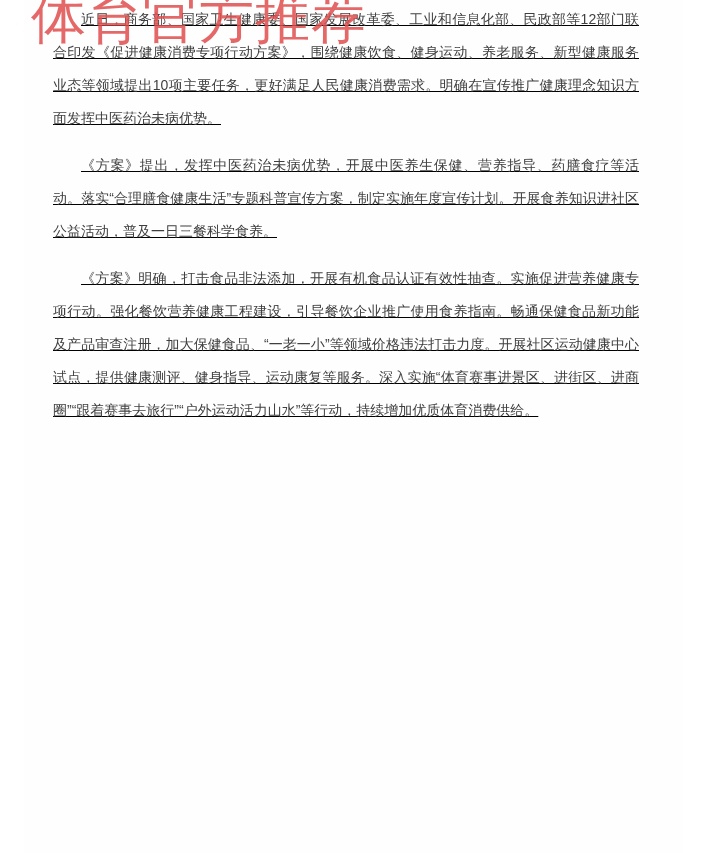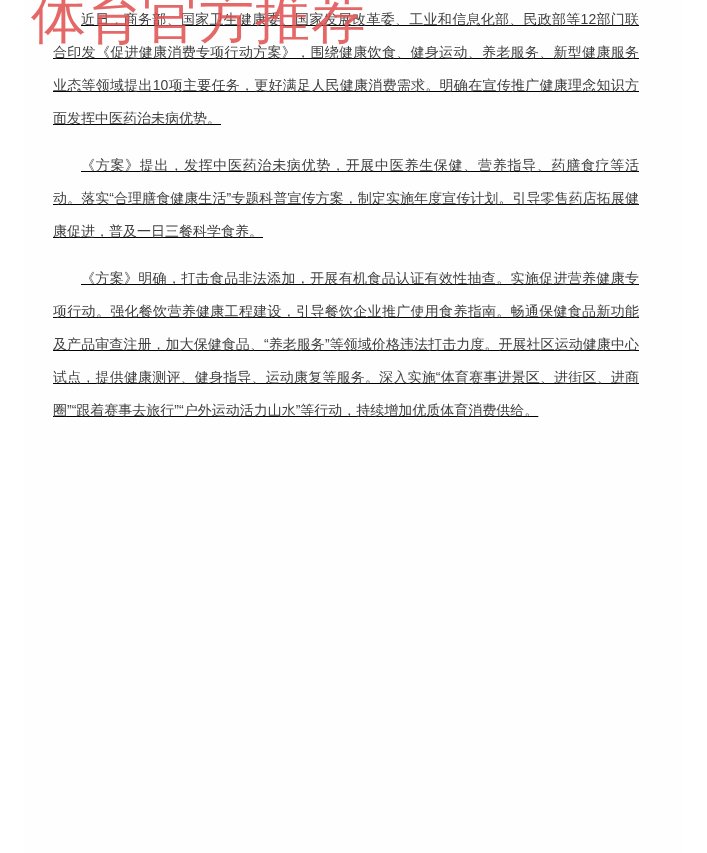--- a/index.html
+++ b/index.html
@@ -45,16 +45,16 @@
     text-indent: 2em;
   }
 </style>
 </head>
 <body>
 
 <div class="page">
   <div class="watermark">体育官方推荐</div>
   <div class="content">
     <p>近日，商务部、国家卫生健康委、国家发展改革委、工业和信息化部、民政部等12部门联合印发《促进健康消费专项行动方案》，围绕健康饮食、健身运动、养老服务、新型健康服务业态等领域提出10项主要任务，更好满足人民健康消费需求。明确在宣传推广健康理念知识方面发挥中医药治未病优势。</p>
-    <p>《方案》提出，发挥中医药治未病优势，开展中医养生保健、营养指导、药膳食疗等活动。落实“合理膳食健康生活”专题科普宣传方案，制定实施年度宣传计划。引导零售药店拓展健康促进，普及一日三餐科学食养。</p>
-    <p>《方案》明确，打击食品非法添加，开展有机食品认证有效性抽查。实施促进营养健康专项行动。强化餐饮营养健康工程建设，引导餐饮企业推广使用食养指南。畅通保健食品新功能及产品审查注册，加大保健食品、“养老服务”等领域价格违法打击力度。开展社区运动健康中心试点，提供健康测评、健身指导、运动康复等服务。深入实施“体育赛事进景区、进街区、进商圈”“跟着赛事去旅行”“户外运动活力山水”等行动，持续增加优质体育消费供给。</p>
+    <p>《方案》提出，发挥中医药治未病优势，开展中医养生保健、营养指导、药膳食疗等活动。落实“合理膳食健康生活”专题科普宣传方案，制定实施年度宣传计划。开展食养知识进社区公益活动，普及一日三餐科学食养。</p>
+    <p>《方案》明确，打击食品非法添加，开展有机食品认证有效性抽查。实施促进营养健康专项行动。强化餐饮营养健康工程建设，引导餐饮企业推广使用食养指南。畅通保健食品新功能及产品审查注册，加大保健食品、“一老一小”等领域价格违法打击力度。开展社区运动健康中心试点，提供健康测评、健身指导、运动康复等服务。深入实施“体育赛事进景区、进街区、进商圈”“跟着赛事去旅行”“户外运动活力山水”等行动，持续增加优质体育消费供给。</p>
   </div>
 </div>
 
 </body></html>

